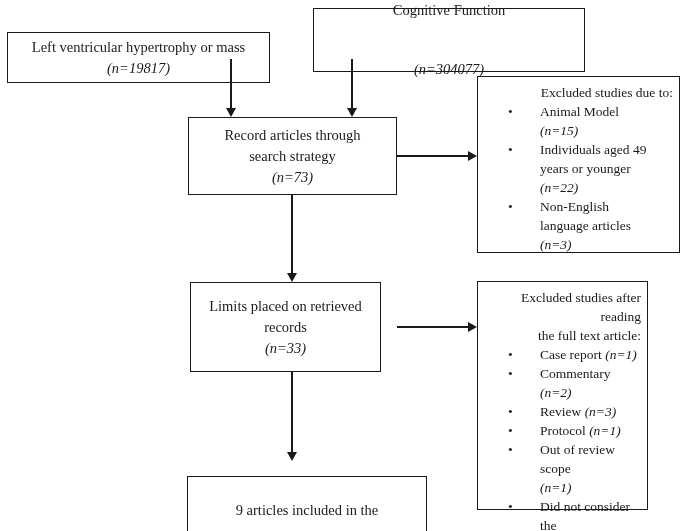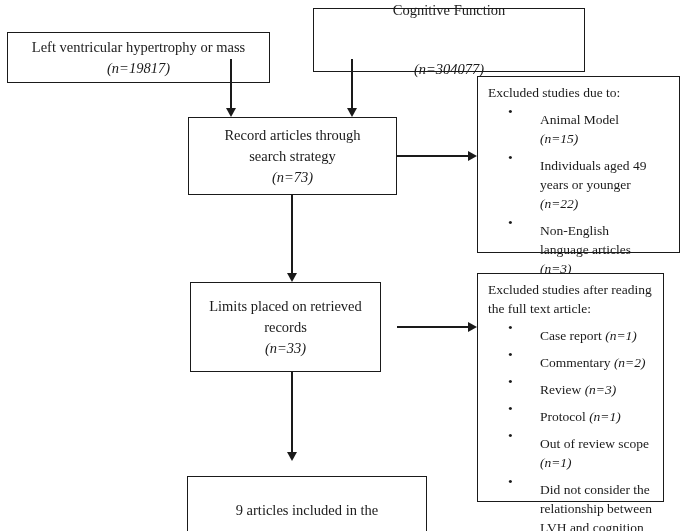--- a/index.html
+++ b/index.html
@@ -21,25 +21,25 @@
     display:flex; flex-direction:column;
     align-items:center; justify-content:center;
     text-align:center;
     font-size:14.5px; line-height:21px;
   }
   .it { font-style:italic; }
   .excl {
     font-size:13.5px; line-height:19px;
     padding:6px 6px 4px 10px;
   }
-  .excl-title { white-space:pre-line; }
+  .excl-title { white-space:pre-line;text-align:right; }
   ul.bullets { list-style:none; margin:0; padding:0; }
   li.bi { display:flex; }
   .dot { flex:0 0 52px; padding-left:20px; box-sizing:border-box; }
-  .btxt { white-space:pre-line; flex:1 1 auto;margin-top:8px; }
+  .btxt { white-space:pre-line; flex:1 1 auto; }
   .vline { position:absolute; width:1.5px; background:#1a1a1a; }
   .hline { position:absolute; height:1.5px; background:#1a1a1a; }
   .head-down {
     position:absolute; width:0; height:0;
     border-left:5px solid transparent;
     border-right:5px solid transparent;
     border-top:9px solid #1a1a1a;
   }
   .head-right {
     position:absolute; width:0; height:0;
@@ -106,21 +106,21 @@
 
   <div class="box center-box" style="left:190px; top:282px; width:191px; height:90px;">
     <div>Limits placed on retrieved</div>
     <div>records</div>
     <div class="it">(n=33)</div>
   </div>
 
   <div class="hline" style="left:397px; top:326px; width:72px;"></div>
   <div class="head-right" style="left:468px; top:322px;"></div>
 
-  <div class="box excl" style="left:477px; top:273px; width:187px; height:229px;font-family:Liberation Serif, serif;">
+  <div class="box excl" style="left:477px; top:281px; width:171px; height:229px;font-family:Liberation Serif, serif;">
     <div class="excl-title">Excluded studies after reading
 the full text article:</div>
     <ul class="bullets">
       <li class="bi">
         <span class="dot">•</span>
         <div class="btxt"><span>Case report</span><span class="it"> (n=1)</span></div>
       </li>
       <li class="bi">
         <span class="dot">•</span>
         <div class="btxt"><span>Commentary</span><span class="it"> (n=2)</span></div>

